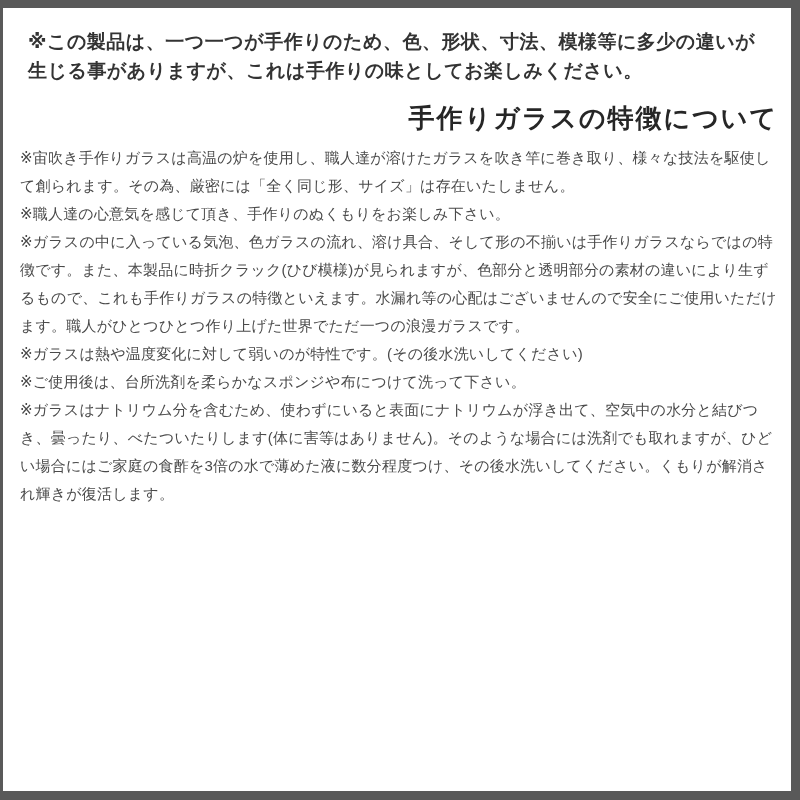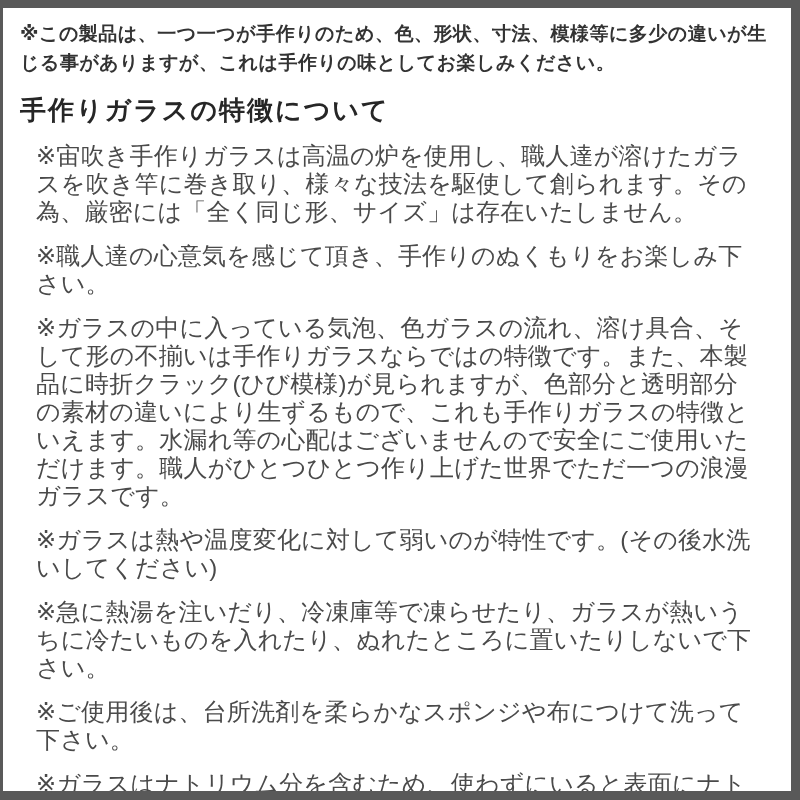--- a/index.html
+++ b/index.html
@@ -15,39 +15,39 @@
     background: #ffffff;
     border-top: 8px solid #595959;
     border-right: 9px solid #595959;
     border-bottom: 9px solid #595959;
     border-left: 3px solid #595959;
     padding: 11px 13px 0 17px;
     overflow: hidden;
     font-family: "Liberation Sans", "DejaVu Sans", sans-serif;
   }
   .intro {
-    margin: 0;
+    margin: 8px;
     font-size: 19px;
     line-height: 29px;
     font-weight: 700;
     color: #333333;
     letter-spacing: 0.5px;
   }
   .section-title {
     margin: 17px 0 10px 0;
     font-size: 26px;
     line-height: 32px;
     font-weight: 700;
     color: #262626;
-    text-align: left;
+    text-align: right;
     letter-spacing: 2px;
   }
   .para {
-    margin: 16px;
-    font-size: 24px;
+    margin: 0;
+    font-size: 15px;
     line-height: 28px;
     font-weight: 400;
     color: #4a4a4a;
     letter-spacing: 0.2px;
   }
 </style>
 </head>
 <body>
 
 <div class="page">
@@ -58,18 +58,17 @@
 
   <div>
     <p class="para">※宙吹き手作りガラスは高温の炉を使用し、職人達が溶けたガラスを吹き竿に巻き取り、様々な技法を駆使して創られます。その為、厳密には「全く同じ形、サイズ」は存在いたしません。</p>
     <p class="para">※職人達の心意気を感じて頂き、手作りのぬくもりをお楽しみ下さい。</p>
     <p class="para">※ガラスの中に入っている気泡、色ガラスの流れ、溶け具合、そして形の不揃いは手作りガラスならではの特徴です。また、本製品に時折クラック(ひび模様)が見られますが、色部分と透明部分の素材の違いにより生ずるもので、これも手作りガラスの特徴といえます。水漏れ等の心配はございませんので安全にご使用いただけます。職人がひとつひとつ作り上げた世界でただ一つの浪漫ガラスです。</p>
   </div>
 
 
   <div>
     <p class="para">※ガラスは熱や温度変化に対して弱いのが特性です。(その後水洗いしてください)</p>
-    <p class="para">※急に熱湯を注いだり、冷凍庫等で凍らせたり、ガラスが熱いうちに冷たいものを入れたり、ぬれたところに置いたりしないで下さい。</p>
     <p class="para">※ご使用後は、台所洗剤を柔らかなスポンジや布につけて洗って下さい。</p>
     <p class="para">※ガラスはナトリウム分を含むため、使わずにいると表面にナトリウムが浮き出て、空気中の水分と結びつき、曇ったり、べたついたりします(体に害等はありません)。そのような場合には洗剤でも取れますが、ひどい場合にはご家庭の食酢を3倍の水で薄めた液に数分程度つけ、その後水洗いしてください。くもりが解消され輝きが復活します。</p>
   </div>
 
 </div>
 
 </body></html>

